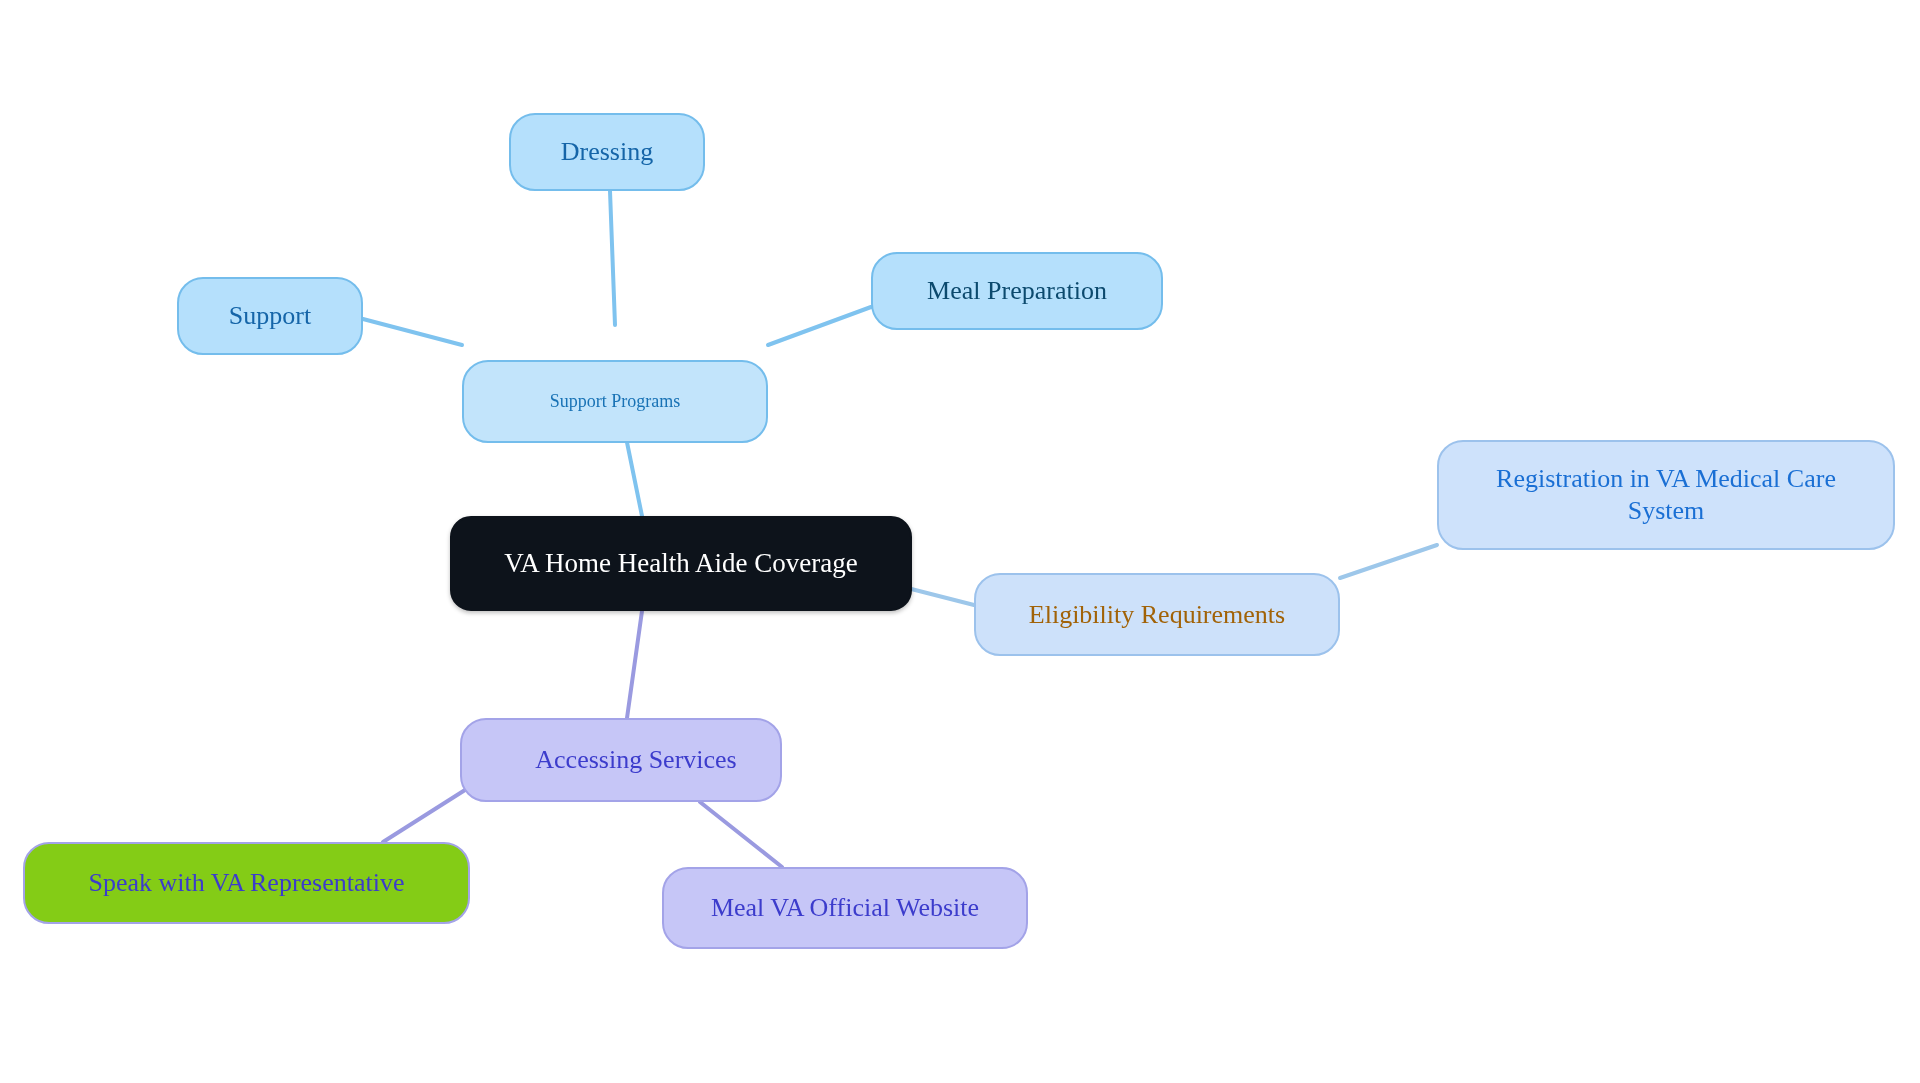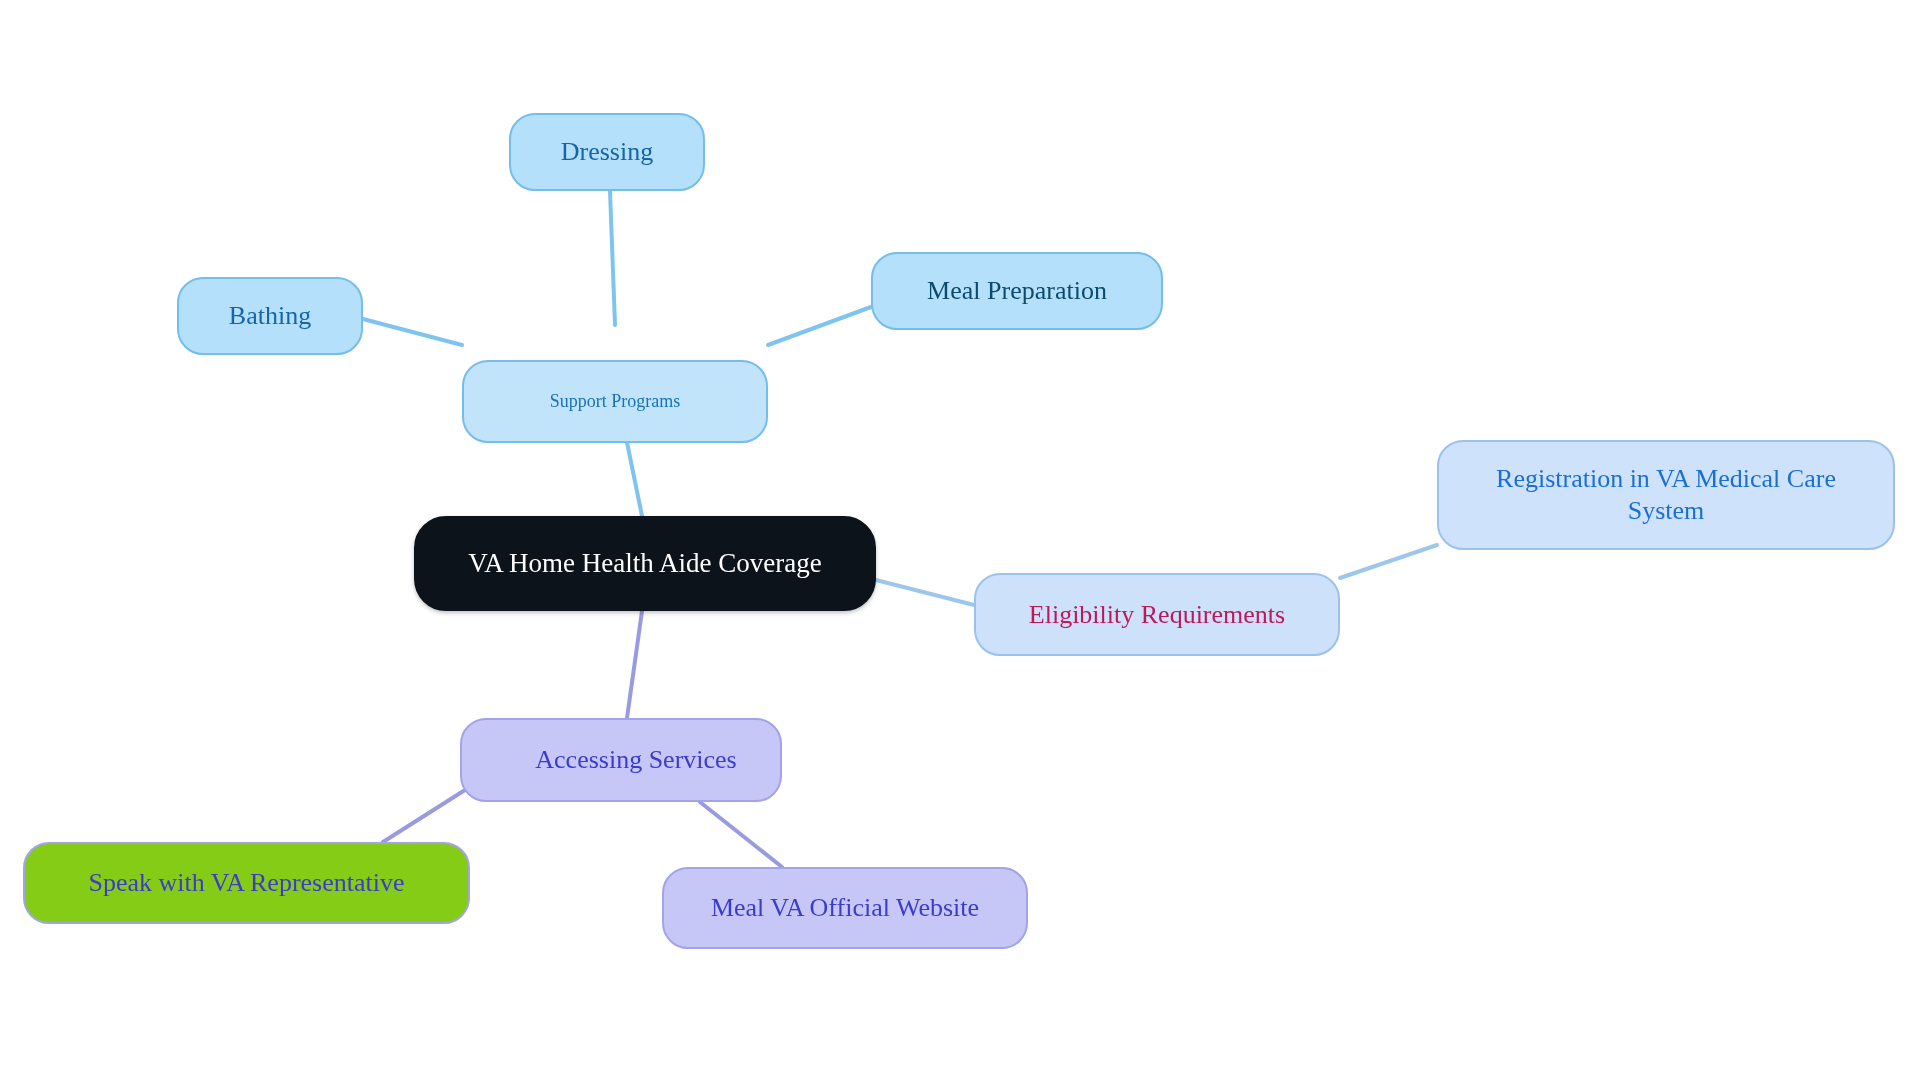--- a/index.html
+++ b/index.html
@@ -39,22 +39,23 @@
     line-height: 1.22;
     padding: 4px 10px;
     white-space: pre-line;
     font-family: Liberation Serif, serif;
   }
   .node-root {
     background: #0d131b;
     border-color: #0d131b;
     color: #ffffff;
     font-size: 27px;
-    border-radius: 32px;
+    border-radius: 21px;
     box-shadow: 0 2px 4px rgba(0,0,0,0.25);
+    margin-left: 36px;
   }
   .node-blue-branch {
     background: #c2e4fb;
     border-color: #74bdec;
     color: #1872b5;
     font-size: 18px;
     margin-top: 35px;
   }
   .node-blue-leaf {
     background: #b5e0fc;
@@ -99,22 +100,22 @@
       <line x1="876" y1="580" x2="974" y2="605" stroke="#9dc7ea" stroke-width="4" stroke-linecap="round"></line>
       <line x1="1340" y1="578" x2="1437" y2="545" stroke="#9dc7ea" stroke-width="4" stroke-linecap="round"></line>
       <line x1="642" y1="611" x2="627" y2="718" stroke="#9a9ae0" stroke-width="4" stroke-linecap="round"></line>
       <line x1="465" y1="790" x2="383" y2="842" stroke="#9a9ae0" stroke-width="4" stroke-linecap="round"></line>
       <line x1="700" y1="802" x2="782" y2="867" stroke="#9a9ae0" stroke-width="4" stroke-linecap="round"></line>
     </svg>
   <div id="nodes">
       <div class="node node-root" style="left: 414px; top: 516px; width: 462px; height: 95px; background: rgb(13, 19, 27); color: rgb(255, 255, 255);">VA Home Health Aide Coverage</div>
       <div class="node node-blue-branch" style="left: 462px; top: 325px; width: 306px; height: 83px; background: rgb(194, 228, 251); border-color: rgb(116, 189, 236); color: rgb(24, 114, 181);">Support Programs</div>
       <div class="node node-blue-leaf" style="left: 509px; top: 113px; width: 196px; height: 78px; background: rgb(181, 224, 252); border-color: rgb(116, 189, 236); color: rgb(21, 101, 168);">Dressing</div>
-      <div class="node node-blue-leaf" style="left: 177px; top: 277px; width: 186px; height: 78px; background: rgb(181, 224, 252); border-color: rgb(116, 189, 236); color: rgb(21, 101, 168);">Bathing</div>
+      <div class="node node-blue-leaf" style="left: 177px; top: 277px; width: 186px; height: 78px; background: rgb(181, 224, 252); border-color: rgb(116, 189, 236); color: rgb(21, 101, 168);">Support</div>
       <div class="node node-blue-leaf" style="left: 871px; top: 252px; width: 292px; height: 78px; background: rgb(181, 224, 252); border-color: rgb(116, 189, 236); color: #0c4a6e;">Meal Preparation</div>
-      <div class="node node-steel-branch" style="left: 974px; top: 573px; width: 366px; height: 83px; background: rgb(205, 225, 250); border-color: rgb(156, 194, 236); color: #be185d;">Eligibility Requirements</div>
+      <div class="node node-steel-branch" style="left: 974px; top: 573px; width: 366px; height: 83px; background: rgb(205, 225, 250); border-color: rgb(156, 194, 236); color: #a16207;">Eligibility Requirements</div>
       <div class="node node-steel-leaf" style="left: 1437px; top: 440px; width: 458px; height: 110px; background: rgb(206, 226, 251); border-color: rgb(156, 194, 236); color: rgb(26, 111, 212);">Registration in VA Medical Care
 System</div>
       <div class="node node-purple-branch" style="left: 460px; top: 718px; width: 322px; height: 84px; background: rgb(198, 198, 247); border-color: rgb(163, 163, 232); color: rgb(60, 60, 204); padding-left: 40px;">Accessing Services</div>
       <div class="node node-purple-leaf" style="left: 23px; top: 842px; width: 447px; height: 82px; background: #84cc16; border-color: rgb(163, 163, 232); color: rgb(60, 60, 204);">Speak with VA Representative</div>
       <div class="node node-purple-leaf" style="left: 662px; top: 867px; width: 366px; height: 82px; background: rgb(198, 198, 247); border-color: rgb(163, 163, 232); color: rgb(60, 60, 204);">Meal VA Official Website</div>
     </div>
 </div>
 
 </body></html>

